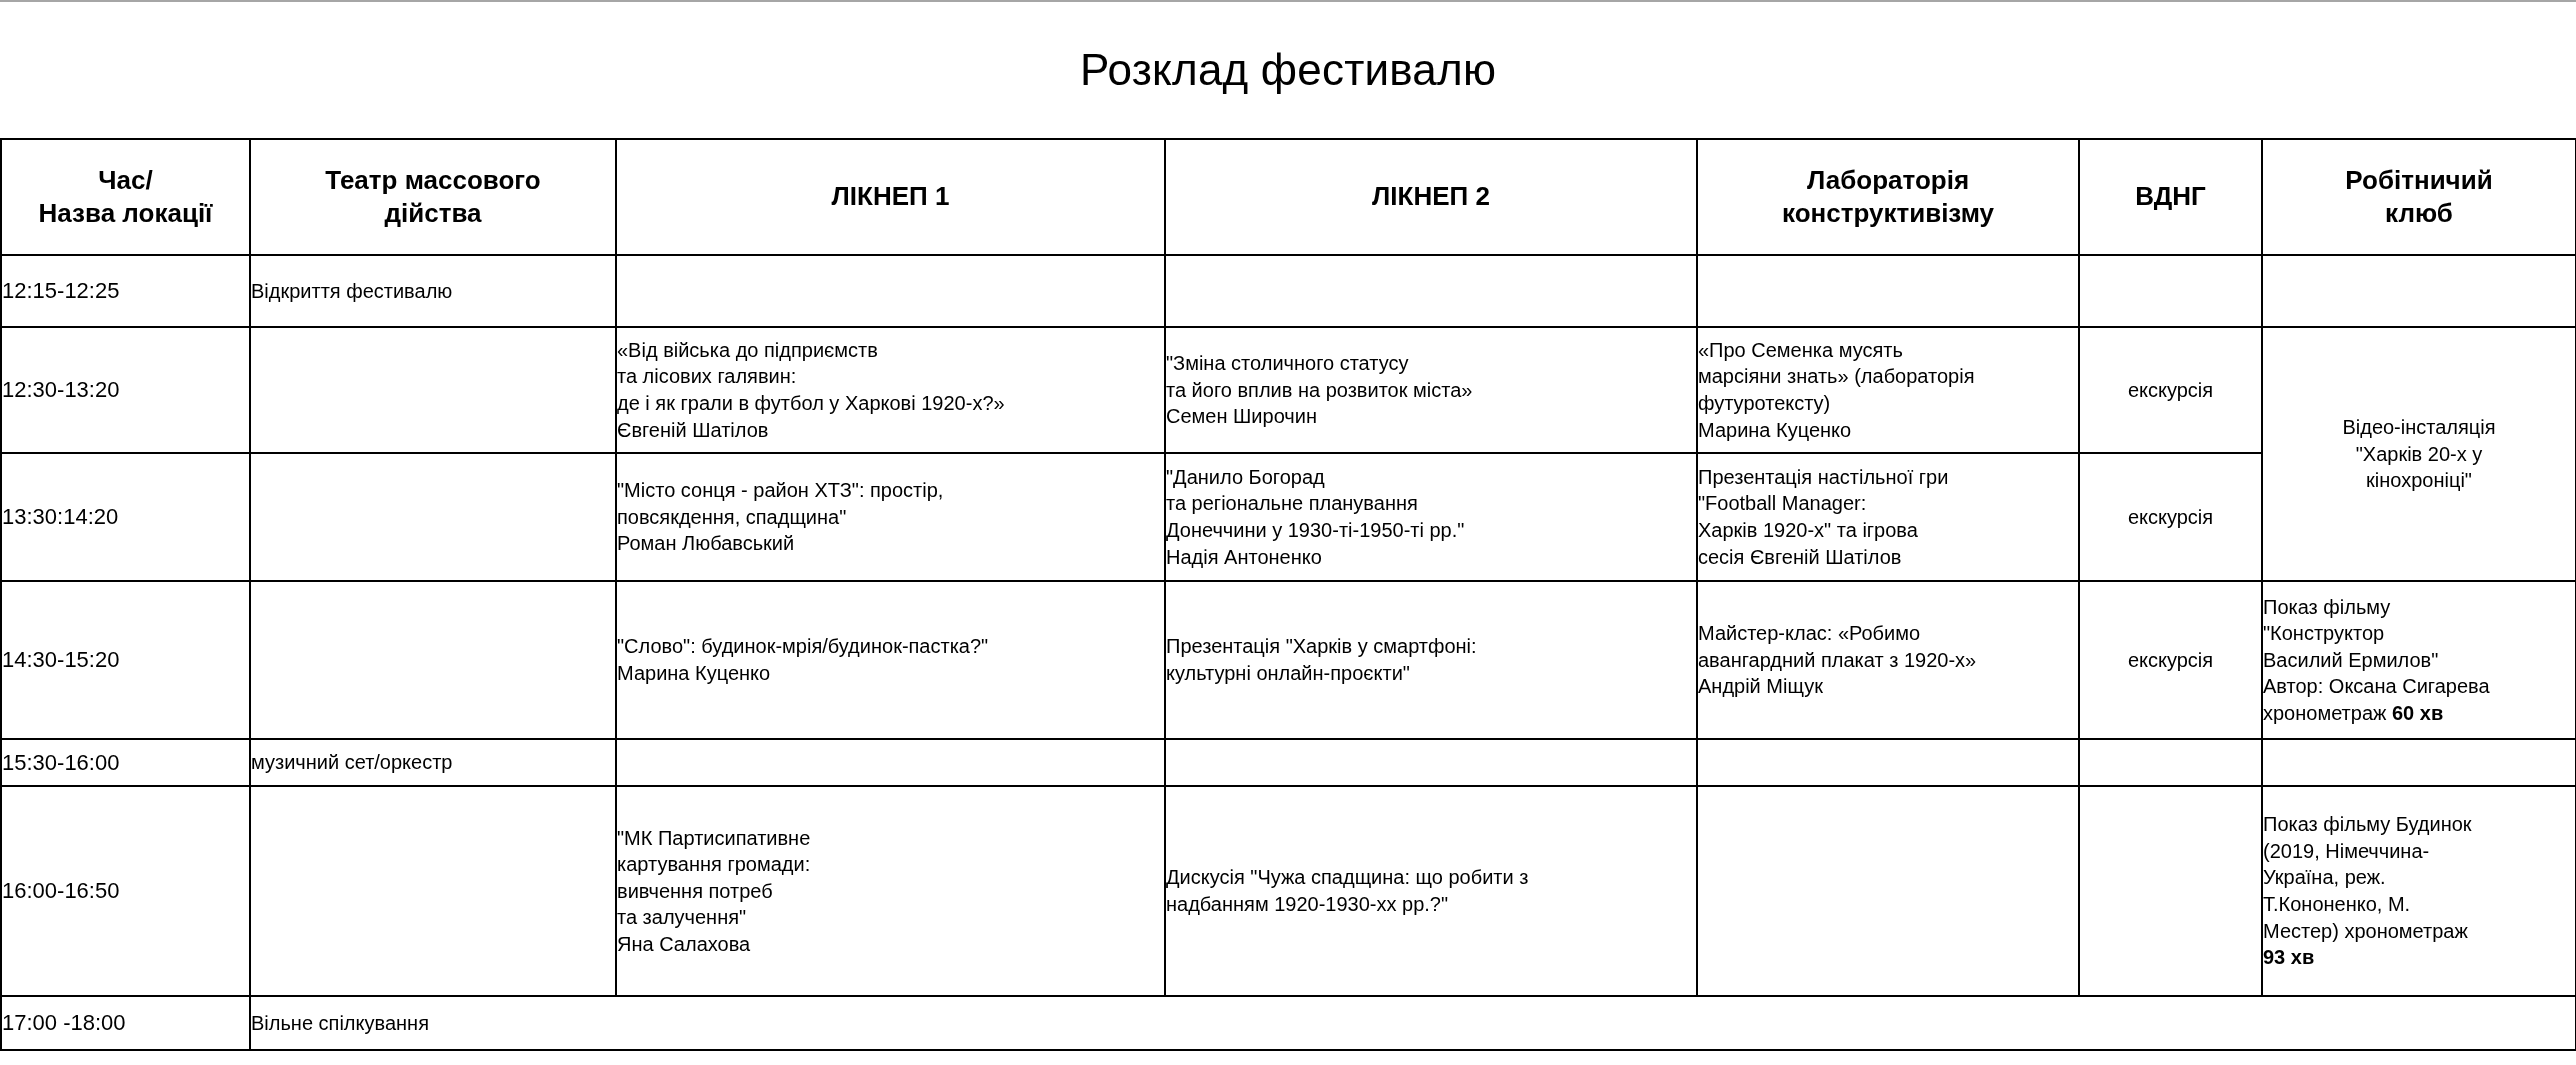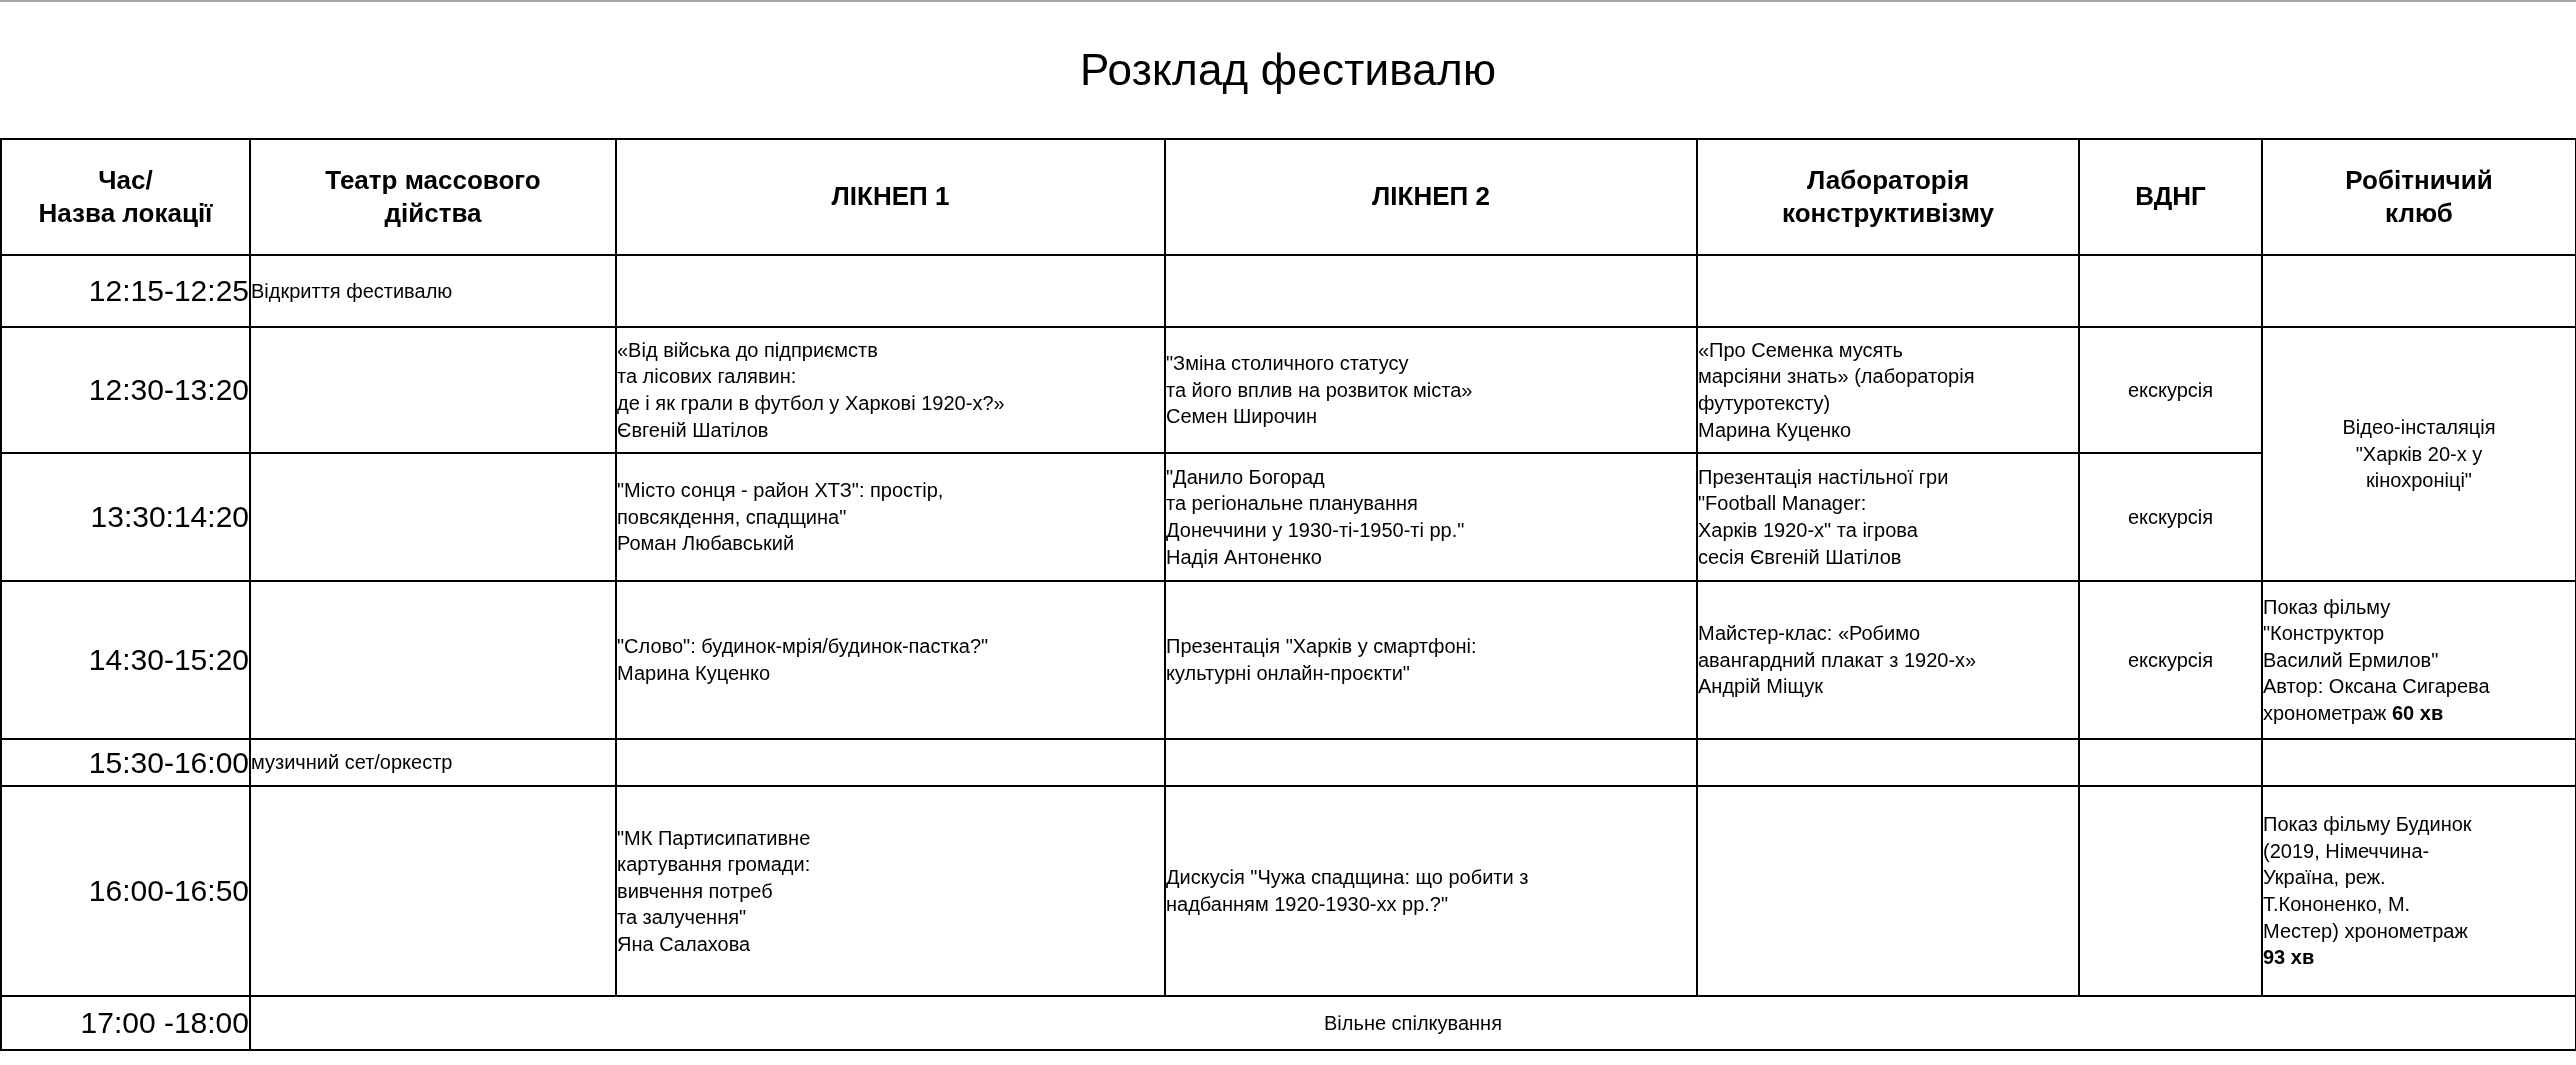--- a/index.html
+++ b/index.html
@@ -74,22 +74,22 @@
   .c-vdnh   { width: 183px; }
   .c-club   { width: 314px; }
 
   td.cell {
     font-size: 20px;
     line-height: 1.33;
     padding: 5px 10px;
     box-sizing: border-box;
   }
   td.time-cell {
-    text-align: right;
-    font-size: 30px;
+    text-align: left;
+    font-size: 22px;
     padding: 3.3px 5px;
   }
   td.left { text-align: left; }
   td.center { text-align: center; }
   td.top { vertical-align: top; margin-left: 14px; }
   td.middle { vertical-align: middle; }
 
   .cell-lines { white-space: pre-line; }
 
   .bold { font-weight: bold; }
@@ -97,21 +97,21 @@
   
   .r1 { height: 72px; }
   .r2 { height: 126px; }
   .r3 { height: 128px; }
   .r4 { height: 158px; }
   .r5 { height: 47px; }
   .r6 { height: 210px; }
   .r7 { height: 54px; }
 
   .free-cell {
-    text-align: center;
+    text-align: left;
     font-size: 22.5px;
   }
 </style>
 </head>
 <body>
 
 <div id="page">
 
   <div class="title-band">
     <div class="title-text">Розклад фестивалю</div>

